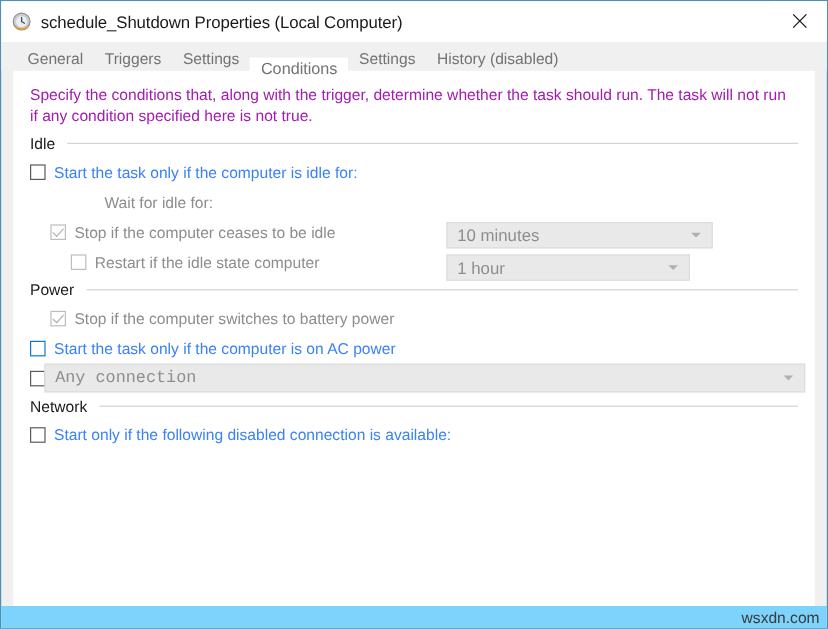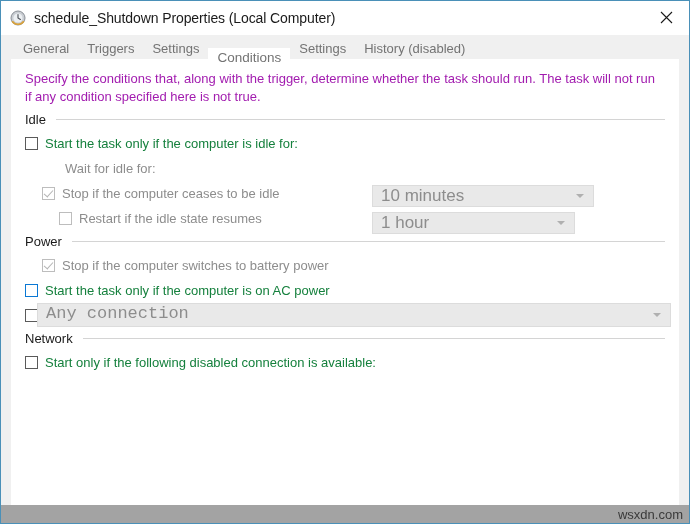--- a/index.html
+++ b/index.html
@@ -153,36 +153,37 @@
     left: 3px; top: 0px;
     width: 4px; height: 8px;
     border: solid #5a5a5a;
     border-width: 0 1.6px 1.6px 0;
     transform: rotate(42deg);
   }
   .cb.checked.disabled::after { border-color: #b4b4b4; }
 
   .lbl {
     font-size: 13px;
-    color: #15803d;
+    color: #3b82f6;
     white-space: nowrap;
   }
   .lbl.disabled { color: #8d8d8d; }
 
   .indent1 { margin-left: 17px; }
   .indent2 { margin-left: 34px; }
 
   
   .combo {
     position: absolute;
     box-sizing: border-box;
     background: #e9e9e9;
     border: 1px solid #dcdcdc;
     display: flex;
-    font-size: 17px;
+    align-items: center;
+    font-size: 14px;
     color: #8d8d8d;
     padding-left: 8px;
   }
   .combo .caret {
     position: absolute;
     right: 9px;
     top: 50%;
     margin-top: -2px;
     width: 0; height: 0;
     border-left: 4px solid transparent;
@@ -190,21 +191,21 @@
     border-top: 4px solid #b0b0b0;
   }
   #combo-idle-duration { left: 361px; top: 126px; width: 222px; height: 22px; }
   #combo-idle-wait     { left: 361px; top: 153px; width: 203px; height: 22px; }
   #combo-network       { left: 26px;  top: 244px; width: 634px; height: 24px; font-family: Liberation Mono, monospace; }
 
   
   .footer {
     flex: 1 1 auto;
     position: relative;
-    background: #a3a3a3;
+    background: #7dd3fc;
   }
 
   .watermark {
     position: absolute;
     right: 6px;
     bottom: 1px;
     font-size: 13px;
     color: #3a3a3a;
     font-family: "Liberation Sans", sans-serif;
   }
@@ -248,31 +249,31 @@
       <span class="glabel">Idle</span>
       <span class="grule"></span>
     </div>
 
     <div class="row">
       <span class="cb"></span>
       <span class="lbl">Start the task only if the computer is idle for:</span>
     </div>
 
     <div class="row">
-      <span class="lbl disabled" style="margin-left:40px;">Wait for idle for:</span>
+      <span class="lbl disabled" style="margin-left:62px;">Wait for idle for:</span>
     </div>
 
     <div class="row">
       <span class="cb checked disabled indent1"></span>
       <span class="lbl disabled">Stop if the computer ceases to be idle</span>
     </div>
 
     <div class="row">
       <span class="cb disabled indent2"></span>
-      <span class="lbl disabled">Restart if the idle state resumes</span>
+      <span class="lbl disabled">Restart if the idle state computer</span>
     </div>
 
     <div class="combo" id="combo-idle-duration">
       <span>10 minutes</span>
       <span class="caret"></span>
     </div>
     <div class="combo" id="combo-idle-wait">
       <span>1 hour</span>
       <span class="caret"></span>
     </div>

